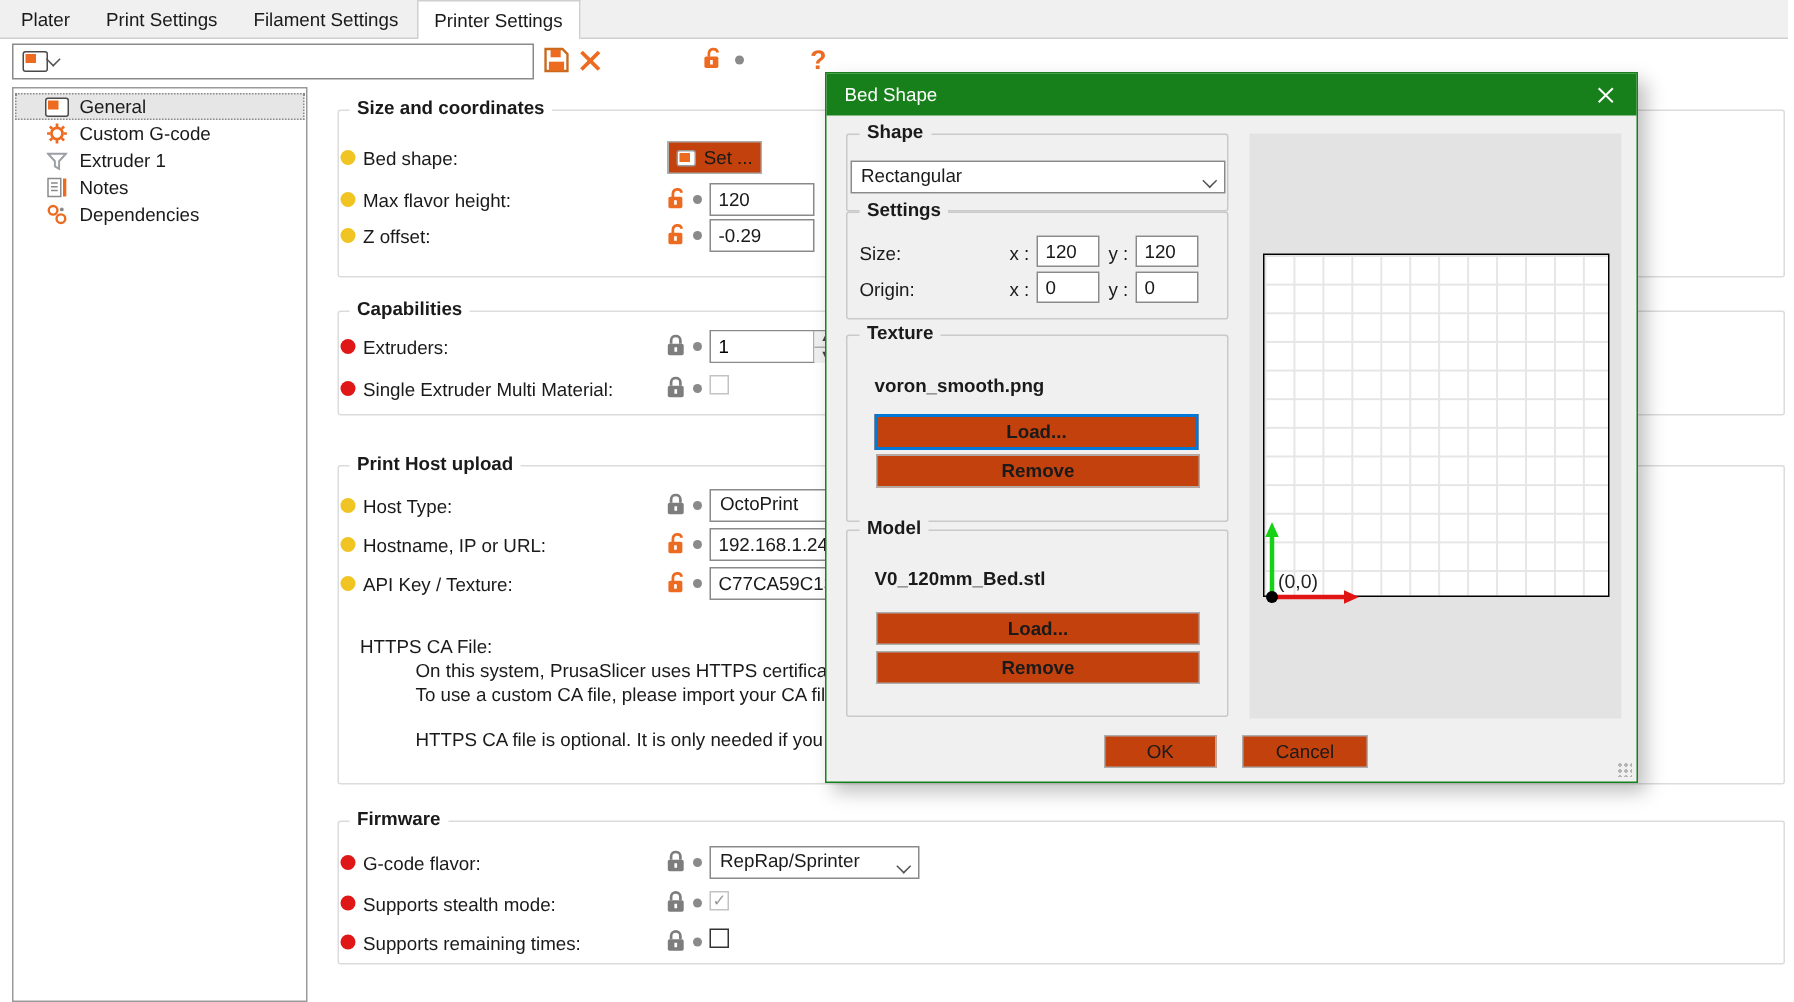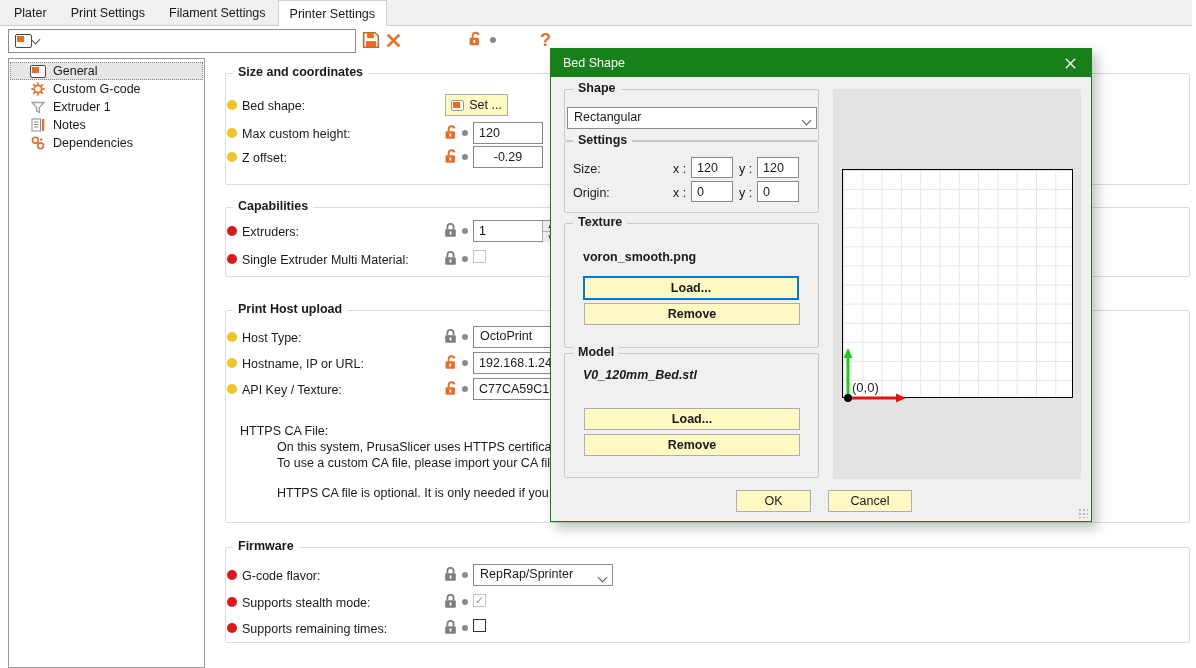--- a/index.html
+++ b/index.html
@@ -31,21 +31,21 @@
   
   .group { position:absolute; border:1px solid #dcdcdc; border-radius:2px; }
   .glegend { position:absolute; top:-9px; left:7px; background:#fff; padding:0 5px; font-weight:bold; }
 
   .bullet { width:10px; height:10px; border-radius:50%; display:inline-block; }
   .row-label { position:absolute; left:242px; }
   .lockwrap { position:absolute; width:14px; height:15px; }
   .field { position:absolute; height:22px; border:1px solid #8a8a8a; background:#fff; font-family:"Liberation Sans",sans-serif; font-size:12.5px; padding:0 5px; color:#1a1a1a; }
   .selbox { position:absolute; height:22px; border:1px solid #8a8a8a; background:#fff; display:flex; align-items:flex-end; padding:4px 6px; }
   .selbox .txt { flex:1; white-space:nowrap; overflow:hidden; }
-  .btn { background:#fef9c3; border:1px solid #adadad; display:flex; align-items:center; justify-content:center; font-size:12.5px; color:#1a1a1a; }
+  .btn { background:#c2410c; border:1px solid #adadad; display:flex; align-items:center; justify-content:center; font-size:12.5px; color:#1a1a1a; }
   .cb { position:absolute; width:13px; height:13px; background:#fff; }
   .cb.dis { border:1px solid #c3c3c3; }
   .cb.en { border:1px solid #333; }
   .cb.chk::after { content:"✓"; color:#9a9a9a; font-size:11px; position:absolute; left:1px; top:-1px; }
   .spin { position:absolute; display:flex; border:1px solid #8a8a8a; background:#fff; height:22px; }
   .spin input { border:none; width:68px; padding:0 5px; font-family:"Liberation Sans",sans-serif; font-size:12.5px; }
   .spincol { width:15px; border-left:1px solid #adadad; display:flex; flex-direction:column; }
   .spincol div { flex:1; background:#f0f0f0; font-size:6px; line-height:10px; text-align:center; color:#444; border-bottom:1px solid #adadad; }
   .spincol div:last-child { border-bottom:none; }
 
@@ -167,42 +167,42 @@
   <span class="glegend">Size and coordinates</span>
 </div>
 <span class="bullet abs" style="left:227px; top:100px; background:#F0C423;"></span>
 <span class="row-label" style="top:99px;">Bed shape:</span>
 <div class="btn abs" style="left:445px; top:94px; width:63px; height:22px; gap:5px;">
   <span class="preseticon" style="width:13px; height:11px; border-color:#9a9a9a;"></span>
   <span>Set ...</span>
 </div>
 
 <span class="bullet abs" style="left:227px; top:128px; background:#F0C423;"></span>
-<span class="row-label" style="top:127px;">Max custom height:</span>
+<span class="row-label" style="top:127px;">Max flavor height:</span>
 <span class="lockwrap" style="left:444px; top:125px; color:#ED6B21;">
   <svg width="14" height="15" viewBox="0 0 14 15">
       <path d="M4.6 6.4 V4.1 a3 3 0 0 1 5.9 -0.6" fill="none" stroke="currentColor" stroke-width="1.8"></path>
       <rect x="1.6" y="6.2" width="9.3" height="7.6" rx="1.2" fill="currentColor"></rect>
       <rect x="5.4" y="8.5" width="1.8" height="3" fill="#fff"></rect>
     </svg>
 </span>
 <span class="dot abs" style="left:462px; top:130px;"></span>
 <input class="field" style="left: 473px; top: 122px; width: 70px;" value="120">
 
 <span class="bullet abs" style="left:227px; top:152px; background:#F0C423;"></span>
 <span class="row-label" style="top:151px;">Z offset:</span>
 <span class="lockwrap" style="left:444px; top:149px; color:#ED6B21;">
   <svg width="14" height="15" viewBox="0 0 14 15">
       <path d="M4.6 6.4 V4.1 a3 3 0 0 1 5.9 -0.6" fill="none" stroke="currentColor" stroke-width="1.8"></path>
       <rect x="1.6" y="6.2" width="9.3" height="7.6" rx="1.2" fill="currentColor"></rect>
       <rect x="5.4" y="8.5" width="1.8" height="3" fill="#fff"></rect>
     </svg>
 </span>
 <span class="dot abs" style="left:462px; top:154px;"></span>
-<input class="field" style="left: 473px; top: 146px; width: 70px; text-align: center;" value="-0.29">
+<input class="field" style="left: 473px; top: 146px; width: 70px;" value="-0.29">
 
 <div class="group" style="left:225px; top:207px; width:965px; height:70px;">
   <span class="glegend">Capabilities</span>
 </div>
 <span class="bullet abs" style="left:227px; top:226px; background:#E01717;"></span>
 <span class="row-label" style="top:225px;">Extruders:</span>
 <span class="lockwrap" style="left:444px; top:223px; color:#7d7d7d;">
   <svg width="13" height="15" viewBox="0 0 13 15">
       <path d="M3.4 6.2 V4 a3 3 0 0 1 6.2 0 V6.2" fill="none" stroke="currentColor" stroke-width="1.8"></path>
       <rect x="1.2" y="6.2" width="10.6" height="7.6" rx="1.2" fill="currentColor"></rect>
@@ -360,21 +360,21 @@
   <div class="btn dbtn focus" style="left:32px; top:227px; font-weight:bold;">
       <span>Load...</span>
     </div>
   <div class="btn dbtn" style="left:33px; top:254px; font-weight:bold;">
       <span>Remove</span>
     </div>
 
   <div class="dgroup" style="left:13px; top:304px; width:255px; height:125px;">
     <span class="dlegend">Model</span>
   </div>
-  <span class="fname" style="left:32px; top:319px;font-style:italic;">V0_120mm_Bed.stl</span>
+  <span class="fname" style="left:32px; top:330px;">V0_120mm_Bed.stl</span>
   <div class="btn dbtn" style="left:33px; top:359px; font-weight:bold;">
       <span>Load...</span>
     </div>
   <div class="btn dbtn" style="left:33px; top:385px; font-weight:bold;">
       <span>Remove</span>
     </div>
 
   <div class="preview">
     <div class="bed"></div>
     <svg class="abs" style="left:0; top:256px; overflow:visible;" width="110" height="72">

